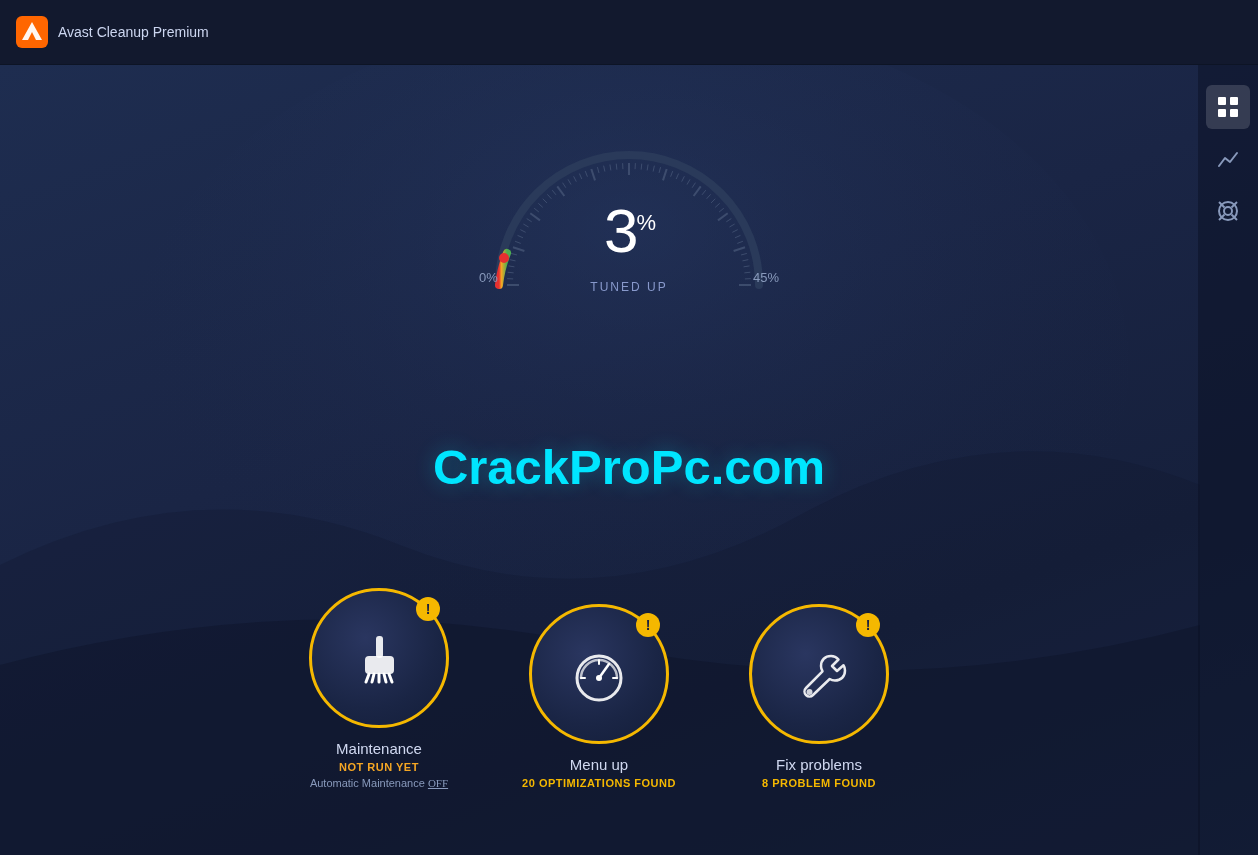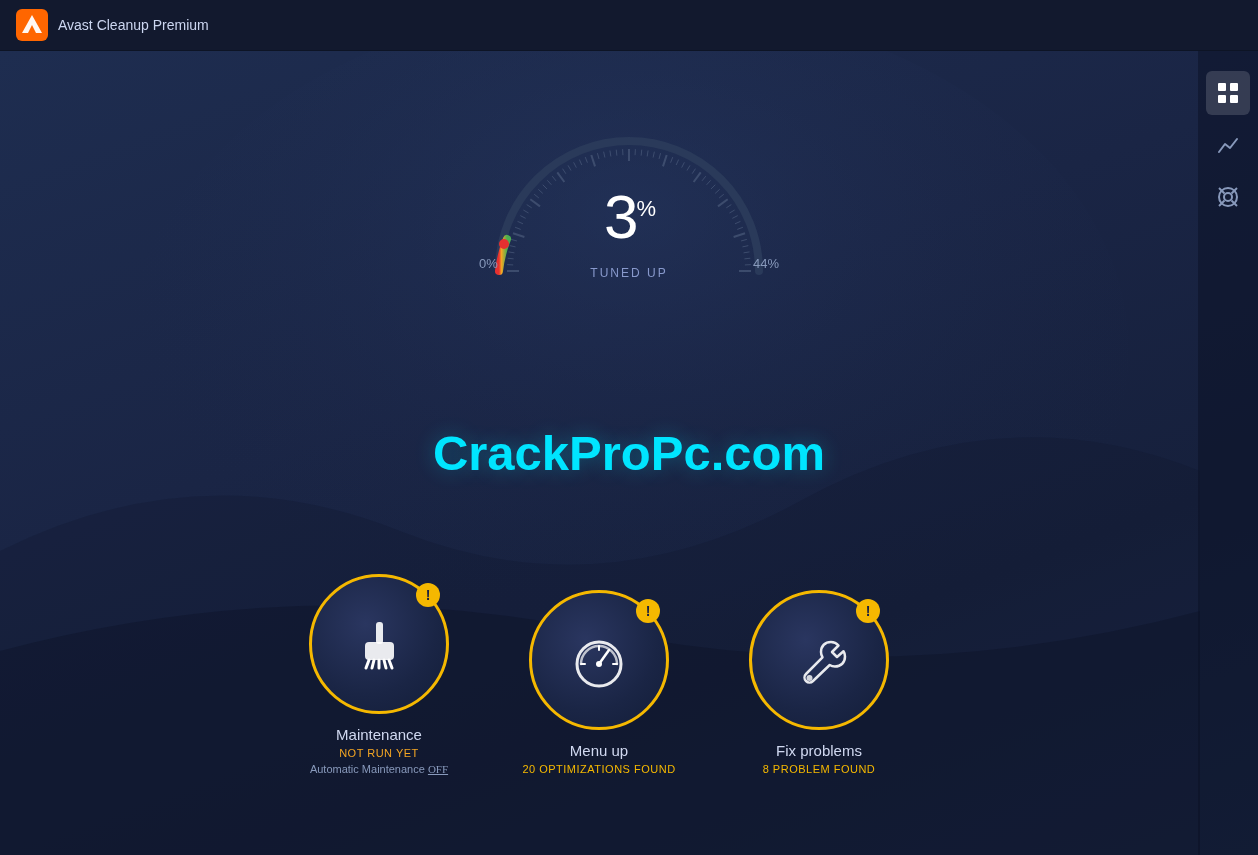--- a/index.html
+++ b/index.html
@@ -7,21 +7,21 @@
       width: 1258px;
       height: 855px;
       background: #1a2340;
       font-family: 'Segoe UI', Arial, sans-serif;
       overflow: hidden;
       position: relative;
     }
 
     
     .titlebar {
-      height: 51px;
+      height: 65px;
       background: #12192e;
       display: flex;
       align-items: center;
       justify-content: space-between;
       padding: 0 16px;
       border-bottom: 1px solid #0d1425;
     }
     .titlebar-left {
       display: flex;
       align-items: center;
@@ -219,21 +219,21 @@
     }
 
     .card-title {
       color: #d0d8f0;
       font-size: 15px;
       font-weight: 500;
       text-align: center;
     }
     .card-status {
       font-size: 11px;
-      font-weight: 400;
+      font-weight: 700;
       text-align: left;
       letter-spacing: 0.5px;
       margin-top: -8px;
     }
     .card-status.orange { color: #f5a623; }
     .card-status.yellow { color: #f5b800; }
     .card-status.gray { color: #8899bb; }
 
     .card-sub {
       color: #8899bb;
@@ -425,21 +425,21 @@
 
       <div class="gauge-center-text">
         <div class="gauge-percent">
           <span>3</span><sup>%</sup>
         </div>
         <div class="gauge-tuned-up">TUNED UP</div>
       </div>
 
       <div class="gauge-labels">
         <span class="gauge-label-0">0%</span>
-        <span class="gauge-label-100">44%</span>
+        <span class="gauge-label-100">45%</span>
       </div>
     </div>
   </div>
 
   <div class="watermark">CrackProPc.com</div>
 
   <div class="cards-section">
 
     <div class="card">
       <div class="card-circle yellow-border">

